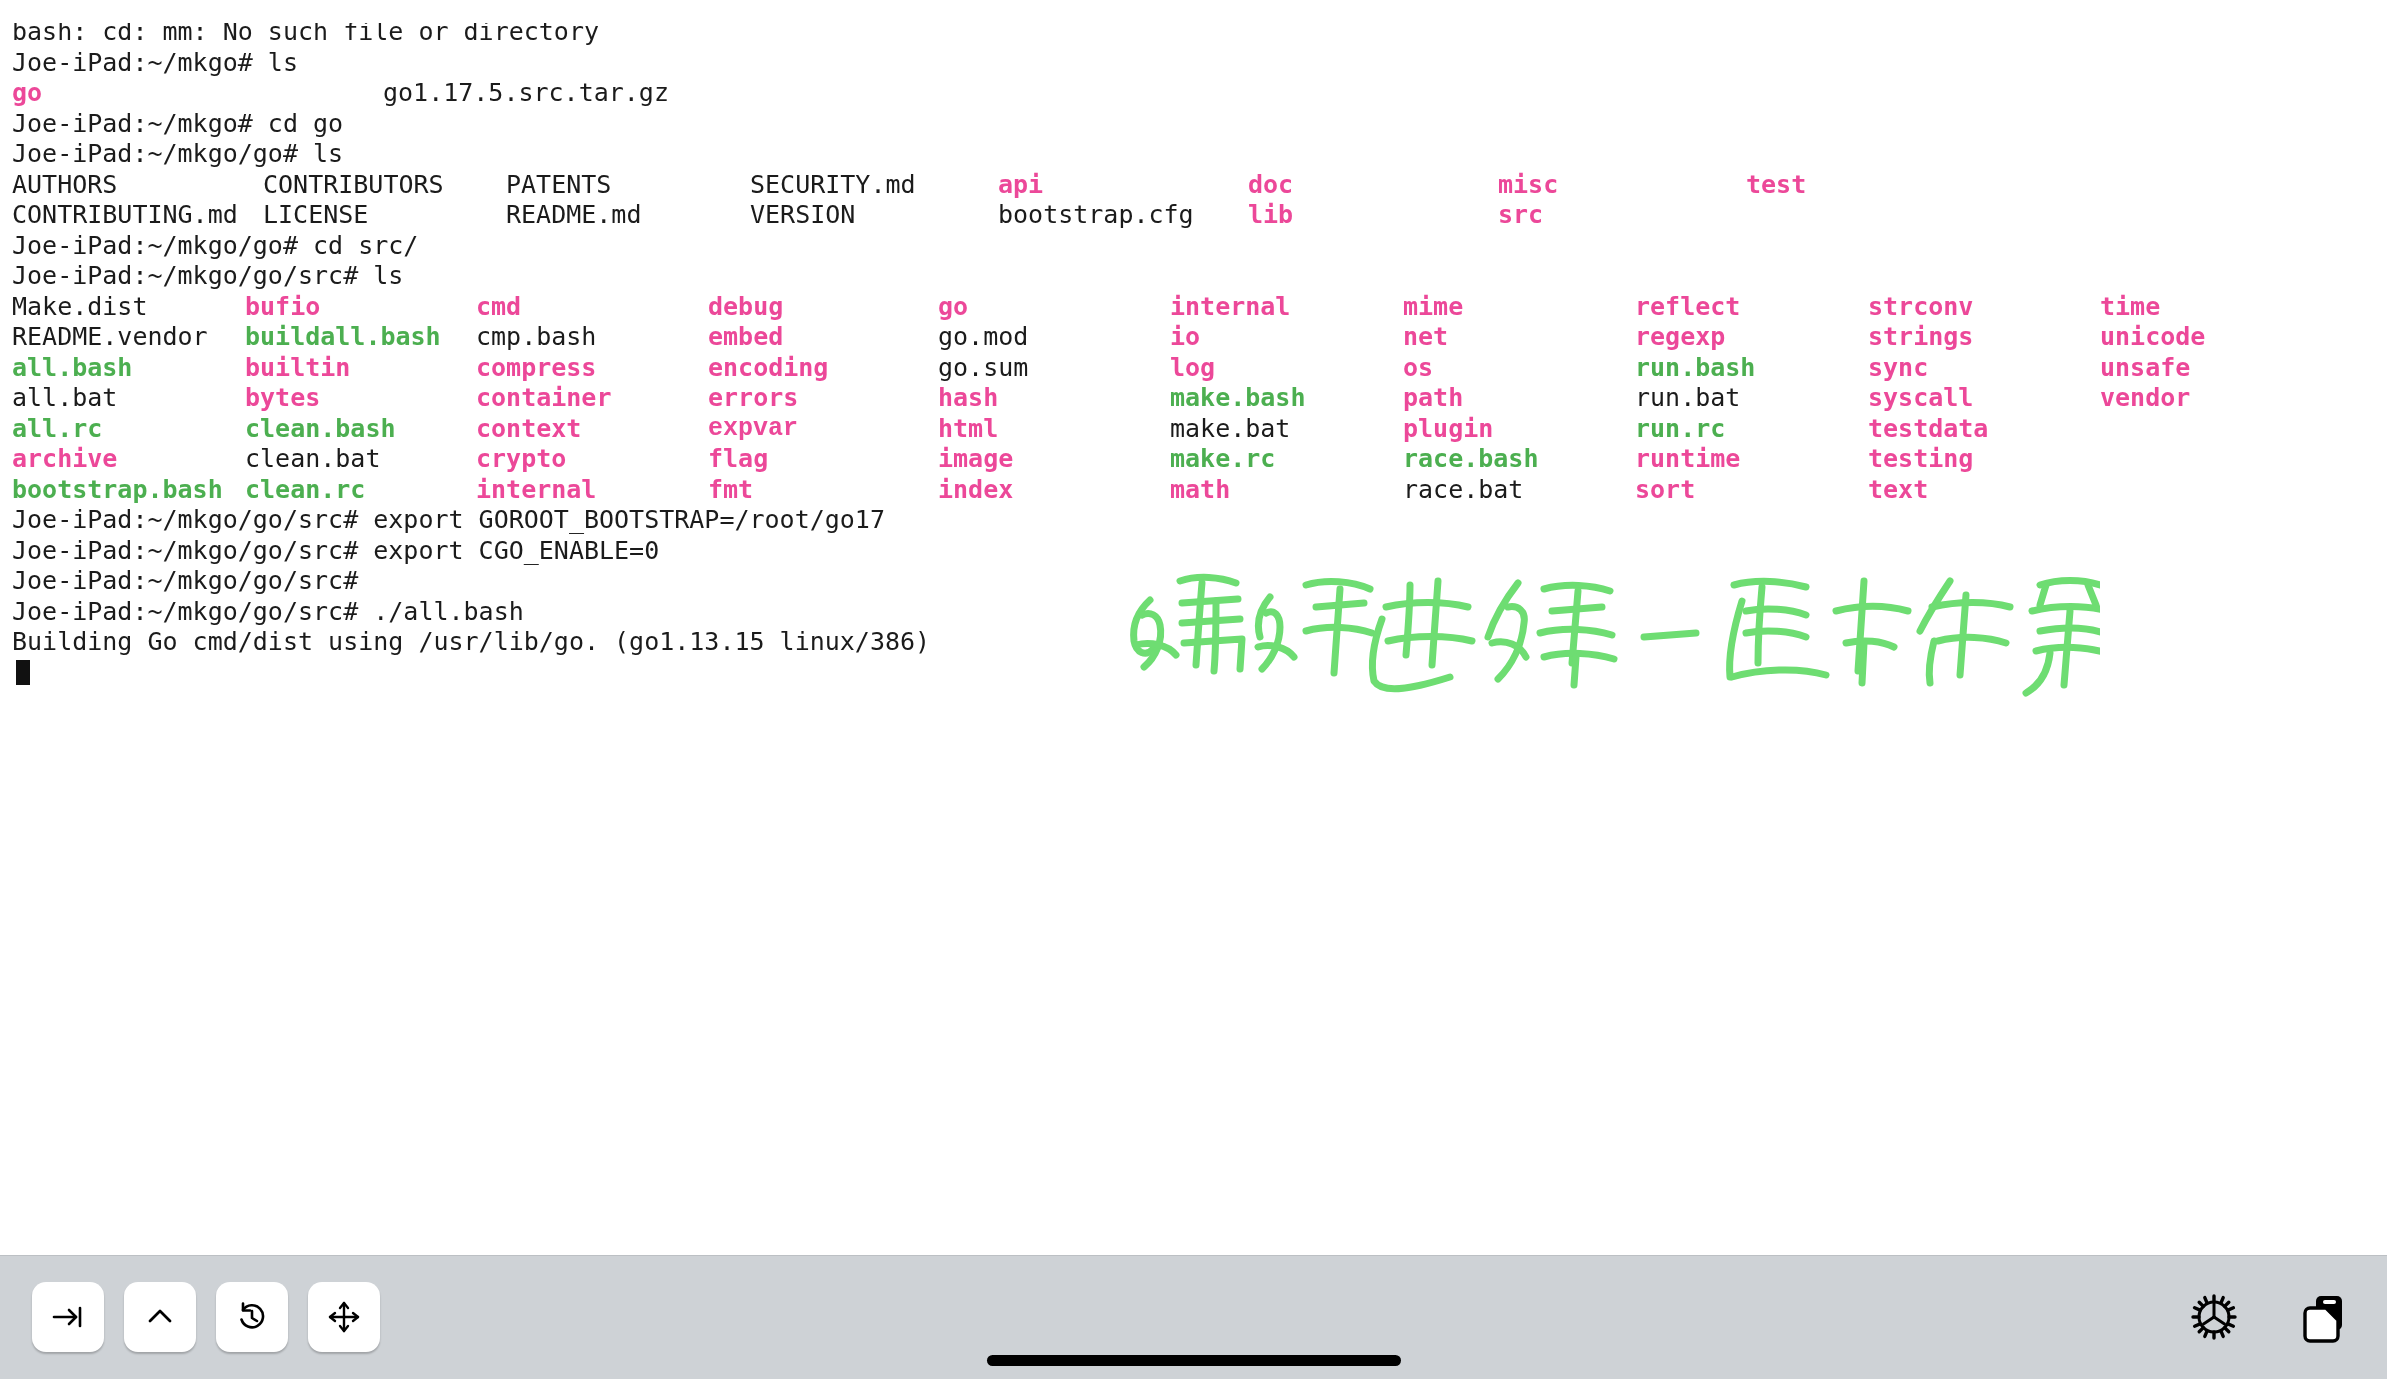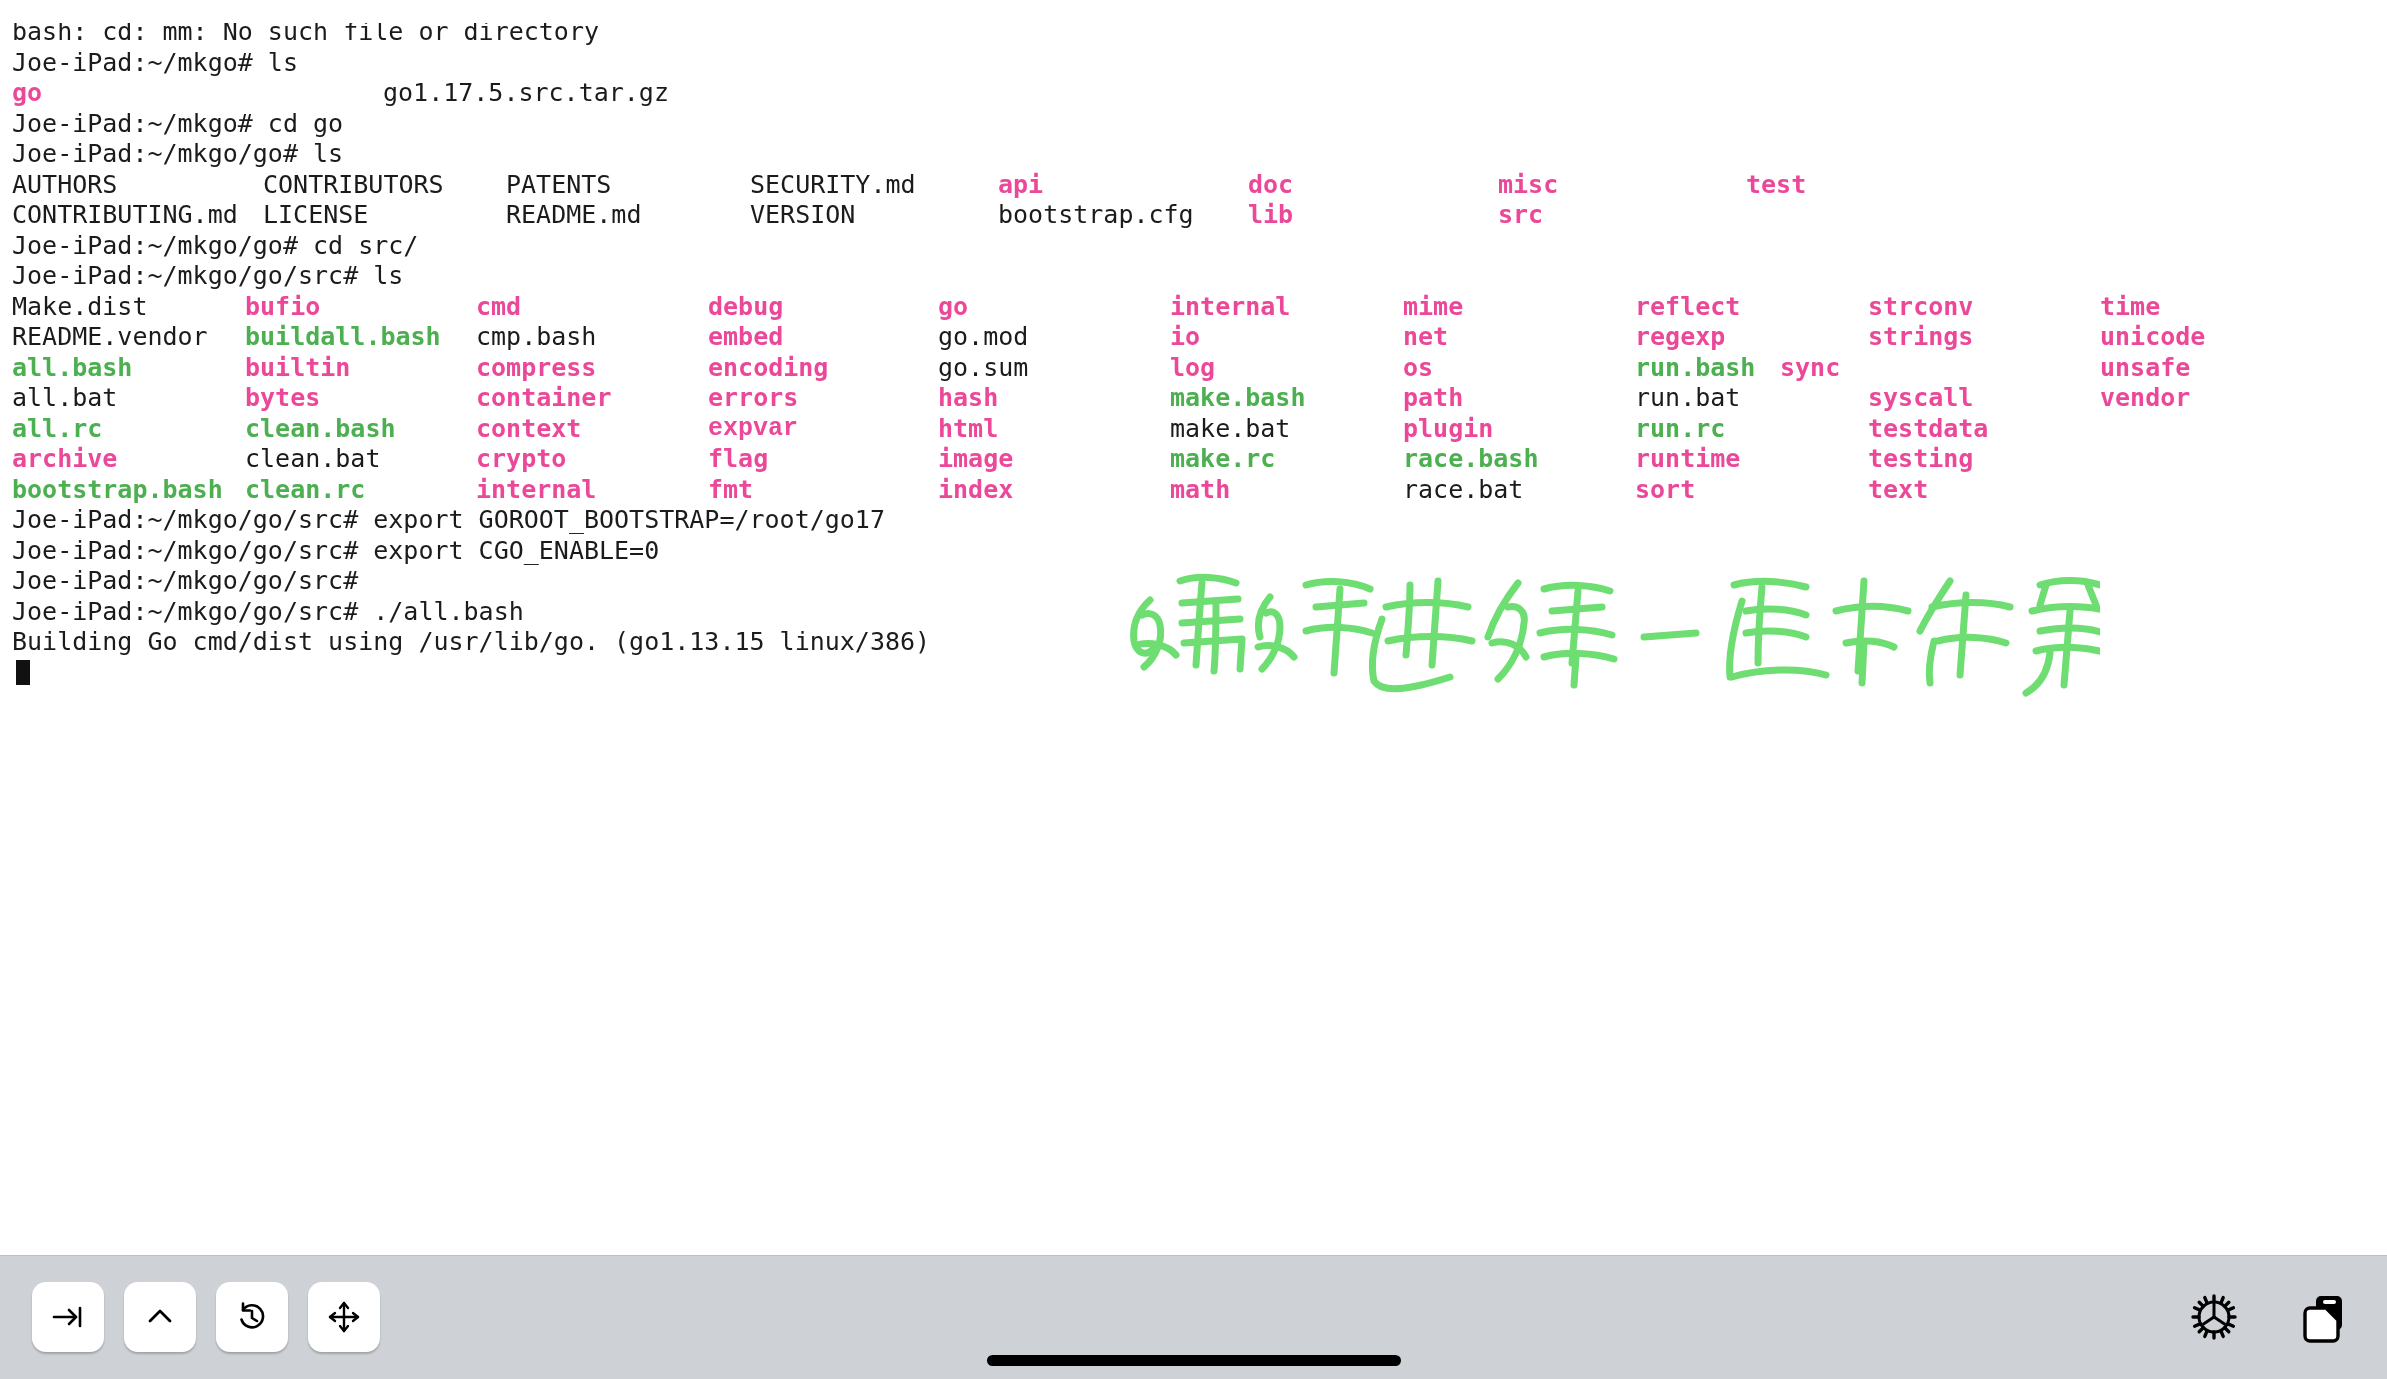--- a/index.html
+++ b/index.html
@@ -181,21 +181,21 @@
     </div>
     <div class="lsrow">
       <span class="lscell fg-exec" style="left: 4px;">all.bash</span>
       <span class="lscell fg-dir" style="left: 237px;">builtin</span>
       <span class="lscell fg-dir" style="left: 468px;">compress</span>
       <span class="lscell fg-dir" style="left: 700px;">encoding</span>
       <span class="lscell fg-default" style="left: 930px;">go.sum</span>
       <span class="lscell fg-dir" style="left: 1162px;">log</span>
       <span class="lscell fg-dir" style="left: 1395px;">os</span>
       <span class="lscell fg-exec" style="left: 1627px;">run.bash</span>
-      <span class="lscell fg-dir" style="left: 1772px;">sync</span>
+      <span class="lscell fg-dir" style="left: 1860px;">sync</span>
       <span class="lscell fg-dir" style="left: 2092px;">unsafe</span>
     </div>
     <div class="lsrow">
       <span class="lscell fg-default" style="left: 4px;">all.bat</span>
       <span class="lscell fg-dir" style="left: 237px;">bytes</span>
       <span class="lscell fg-dir" style="left: 468px;">container</span>
       <span class="lscell fg-dir" style="left: 700px;">errors</span>
       <span class="lscell fg-dir" style="left: 930px;">hash</span>
       <span class="lscell fg-exec" style="left: 1162px;">make.bash</span>
       <span class="lscell fg-dir" style="left: 1395px;">path</span>

